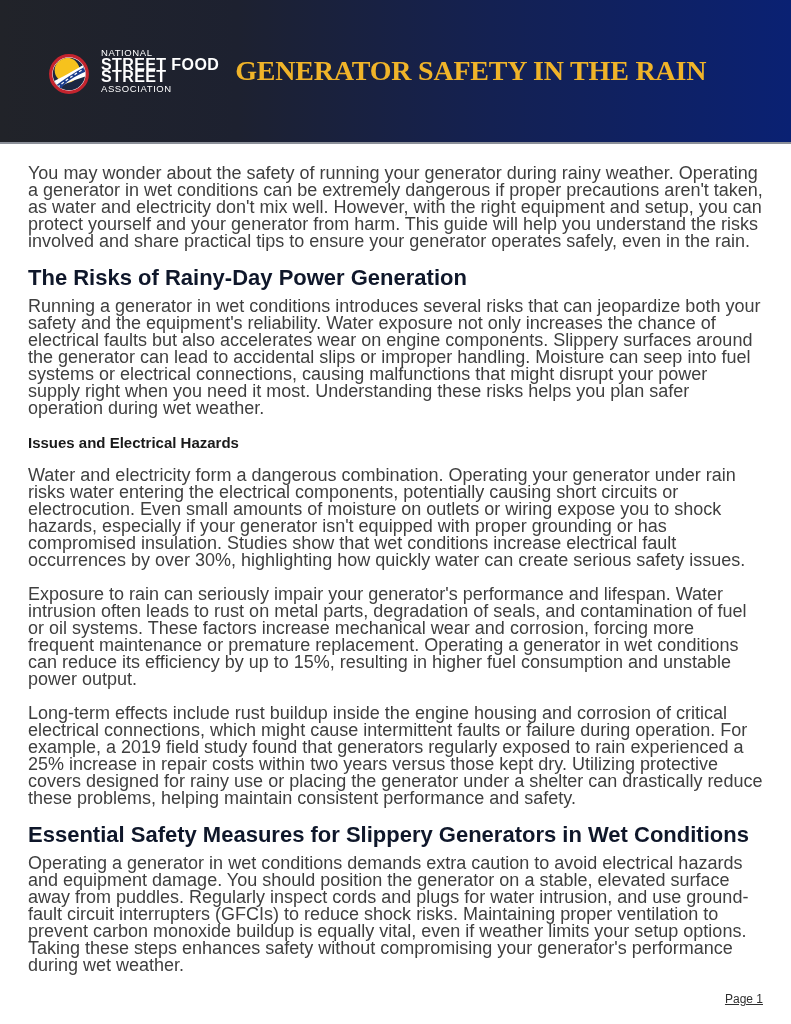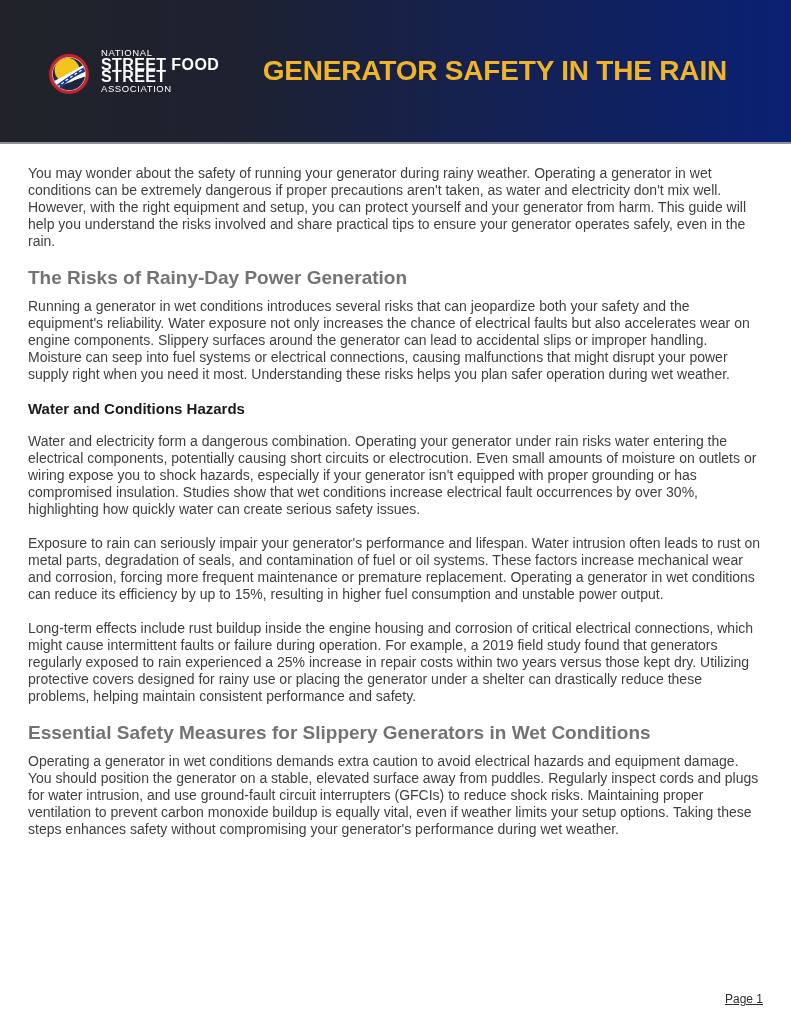--- a/index.html
+++ b/index.html
@@ -31,47 +31,48 @@
     gap: 11px;
     flex: 0 0 auto;
   }
   .logo-mark { display: block; line-height: 0; }
   .logo-text { display: flex; flex-direction: column; }
   .logo-text span { color: #ffffff; display: block; }
   .lt-thin  { font-size: 9.5px;  font-weight: 400; letter-spacing: 0.6px; line-height: 12px; }
   .lt-bold  { font-size: 16px; font-weight: 700; letter-spacing: 0.4px; line-height: 12px; }
   .doc-title {
     flex: 1;
-    margin: 8px;
-    text-align: right;
+    margin: 16px;
+    text-align: left;
     color: #f0b429;
     font-size: 28px;
     font-weight: 700;
     letter-spacing: -0.2px;
     white-space: nowrap;
+    font-family: Liberation Serif, serif;
   }
 
   
   .content {
     padding: 21px 28px 0 28px;
     width: 735px;
     box-sizing: content-box;
   }
   .content p {
     margin: 0 0 17px 0;
-    font-size: 14px;
+    font-size: 18px;
     line-height: 17px;
     color: #3f3f3f;
   }
   .content h2 {
     margin: 14px 0 10px 0;
-    font-size: 19px;
+    font-size: 22px;
     line-height: 21px;
     font-weight: 700;
-    color: #737373;
+    color: #0f172a;
   }
   .content h3 {
     margin: 17px 0 15px 0;
     font-size: 15px;
     line-height: 18px;
     font-weight: 700;
     color: #1a1a1a;
   }
 
   
@@ -118,21 +119,21 @@
     </div>
     <h1 class="doc-title">GENERATOR SAFETY IN THE RAIN</h1>
   </header>
 
   <main class="content">
     <p>You may wonder about the safety of running your generator during rainy weather. Operating a generator in wet conditions can be extremely dangerous if proper precautions aren't taken, as water and electricity don't mix well. However, with the right equipment and setup, you can protect yourself and your generator from harm. This guide will help you understand the risks involved and share practical tips to ensure your generator operates safely, even in the rain.</p>
 
     <h2>The Risks of Rainy-Day Power Generation</h2>
     <p>Running a generator in wet conditions introduces several risks that can jeopardize both your safety and the equipment's reliability. Water exposure not only increases the chance of electrical faults but also accelerates wear on engine components. Slippery surfaces around the generator can lead to accidental slips or improper handling. Moisture can seep into fuel systems or electrical connections, causing malfunctions that might disrupt your power supply right when you need it most. Understanding these risks helps you plan safer operation during wet weather.</p>
 
-    <h3>Water and Conditions Hazards</h3>
+    <h3>Issues and Electrical Hazards</h3>
     <p>Water and electricity form a dangerous combination. Operating your generator under rain risks water entering the electrical components, potentially causing short circuits or electrocution. Even small amounts of moisture on outlets or wiring expose you to shock hazards, especially if your generator isn't equipped with proper grounding or has compromised insulation. Studies show that wet conditions increase electrical fault occurrences by over 30%, highlighting how quickly water can create serious safety issues.</p>
 
     <p>Exposure to rain can seriously impair your generator's performance and lifespan. Water intrusion often leads to rust on metal parts, degradation of seals, and contamination of fuel or oil systems. These factors increase mechanical wear and corrosion, forcing more frequent maintenance or premature replacement. Operating a generator in wet conditions can reduce its efficiency by up to 15%, resulting in higher fuel consumption and unstable power output.</p>
     <p>Long-term effects include rust buildup inside the engine housing and corrosion of critical electrical connections, which might cause intermittent faults or failure during operation. For example, a 2019 field study found that generators regularly exposed to rain experienced a 25% increase in repair costs within two years versus those kept dry. Utilizing protective covers designed for rainy use or placing the generator under a shelter can drastically reduce these problems, helping maintain consistent performance and safety.</p>
 
     <h2>Essential Safety Measures for Slippery Generators in Wet Conditions</h2>
     <p>Operating a generator in wet conditions demands extra caution to avoid electrical hazards and equipment damage. You should position the generator on a stable, elevated surface away from puddles. Regularly inspect cords and plugs for water intrusion, and use ground-fault circuit interrupters (GFCIs) to reduce shock risks. Maintaining proper ventilation to prevent carbon monoxide buildup is equally vital, even if weather limits your setup options. Taking these steps enhances safety without compromising your generator's performance during wet weather.</p>
   </main>
 
   <footer class="footer">

